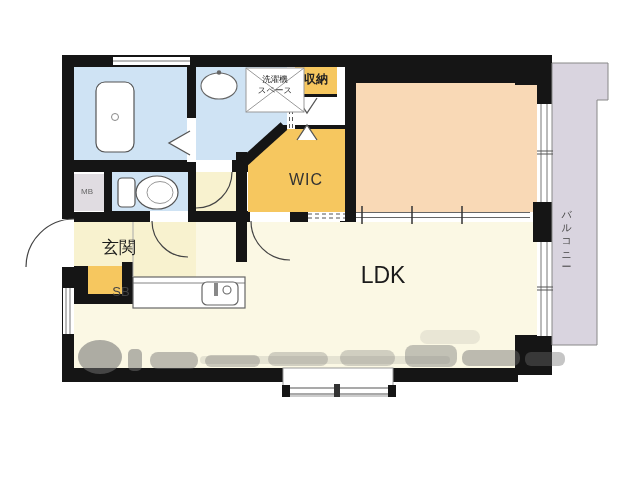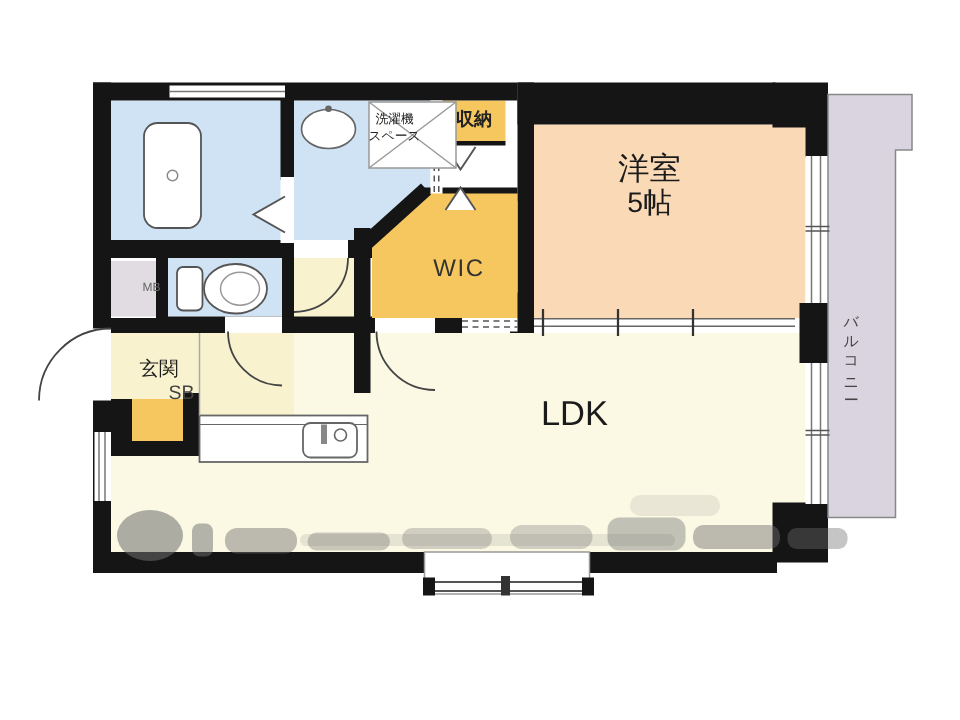--- a/index.html
+++ b/index.html
@@ -170,30 +170,26 @@
       <rect x="268" y="352" width="60" height="14" rx="7" opacity="0.3"></rect>
       <rect x="340" y="350" width="55" height="16" rx="8" opacity="0.3"></rect>
       <rect x="405" y="345" width="52" height="22" rx="8" opacity="0.4"></rect>
       <rect x="462" y="350" width="58" height="16" rx="7" opacity="0.45"></rect>
       <rect x="525" y="352" width="40" height="14" rx="6" opacity="0.4"></rect>
       <rect x="420" y="330" width="60" height="14" rx="7" opacity="0.12"></rect>
       <rect x="200" y="356" width="250" height="8" rx="4" opacity="0.15"></rect>
     </g>
   </svg>
 
-  <div class="lbl" style="left:378px;top:100px;width:110px;font-size:21px;">
-    <span>洋室</span>
-    <span class="sub" style="font-size:19px;">5帖</span>
-  </div>
   <div class="lbl" style="left:328px;top:262px;width:110px;font-size:23px;">
     <span>LDK</span>
   </div>
   <div class="lbl" style="left:263px;top:170px;width:60px;font-size:16px;color:#333;letter-spacing:1px;text-align:right;">WIC</div>
   <div class="lbl" style="left:295px;top:72px;width:42px;font-size:12px;font-weight:bold;color:#222;">収納</div>
-  <div class="lbl" style="left:229px;top:74px;width:68px;font-size:8.5px;color:#222;line-height:1.35;">
+  <div class="lbl" style="left:241px;top:74px;width:68px;font-size:8.5px;color:#222;line-height:1.35;">
     <span>洗濯機</span>
     <span class="sub">スペース</span>
   </div>
-  <div class="lbl" style="left:80px;top:238px;width:52px;font-size:13px;">玄関</div>
-  <div class="lbl" style="left:88px;top:254px;width:34px;font-size:13px;color:#444;padding-left:16px;">SB</div>
-  <div class="lbl" style="left:86px;top:187px;width:30px;font-size:8px;color:#666;">MB</div>
+  <div class="lbl" style="left:93px;top:238px;width:52px;font-size:17px;">玄関</div>
+  <div class="lbl" style="left:88px;top:284px;width:34px;font-size:13px;color:#444;padding-left:16px;">SB</div>
+  <div class="lbl" style="left:72px;top:187px;width:30px;font-size:8px;color:#666;">MB</div>
   <div class="lbl" style="left:556px;top:178px;width:16px;height:110px;font-size:10px;color:#444;writing-mode:vertical-rl;letter-spacing:3px;">バルコニー</div>
 </div>
 
 </body></html>

